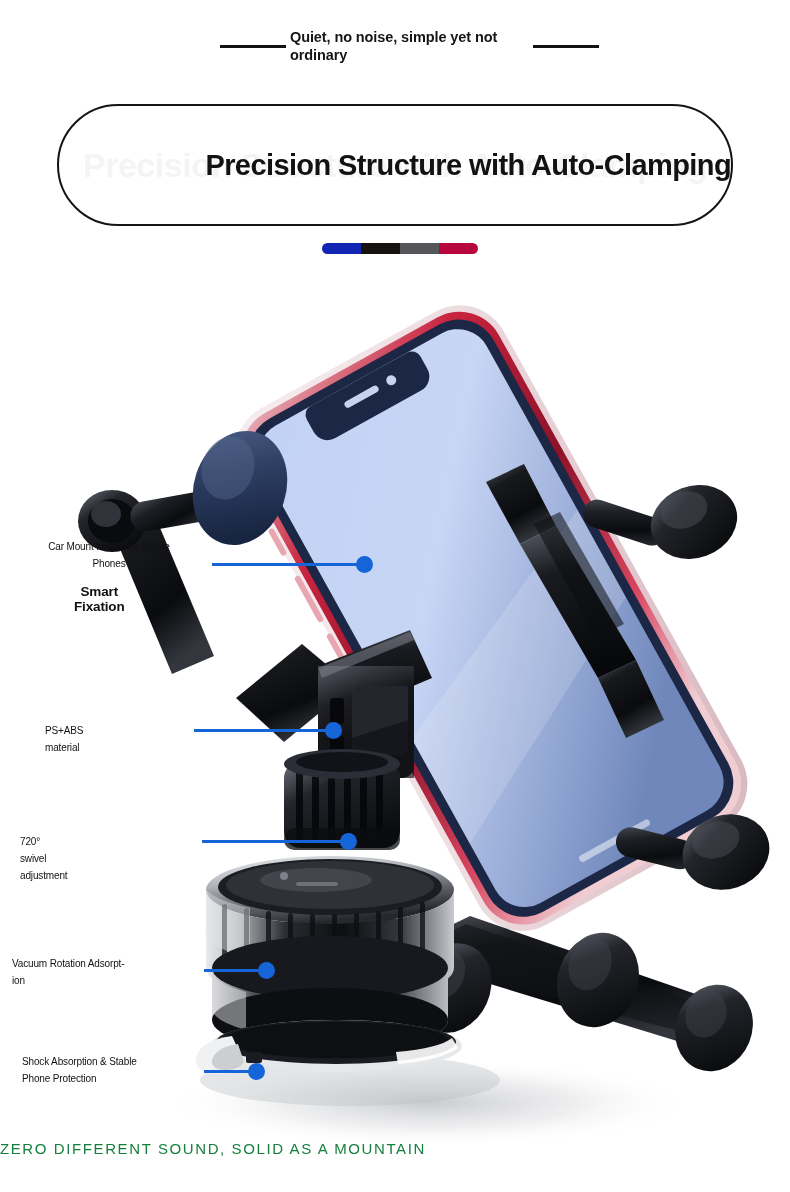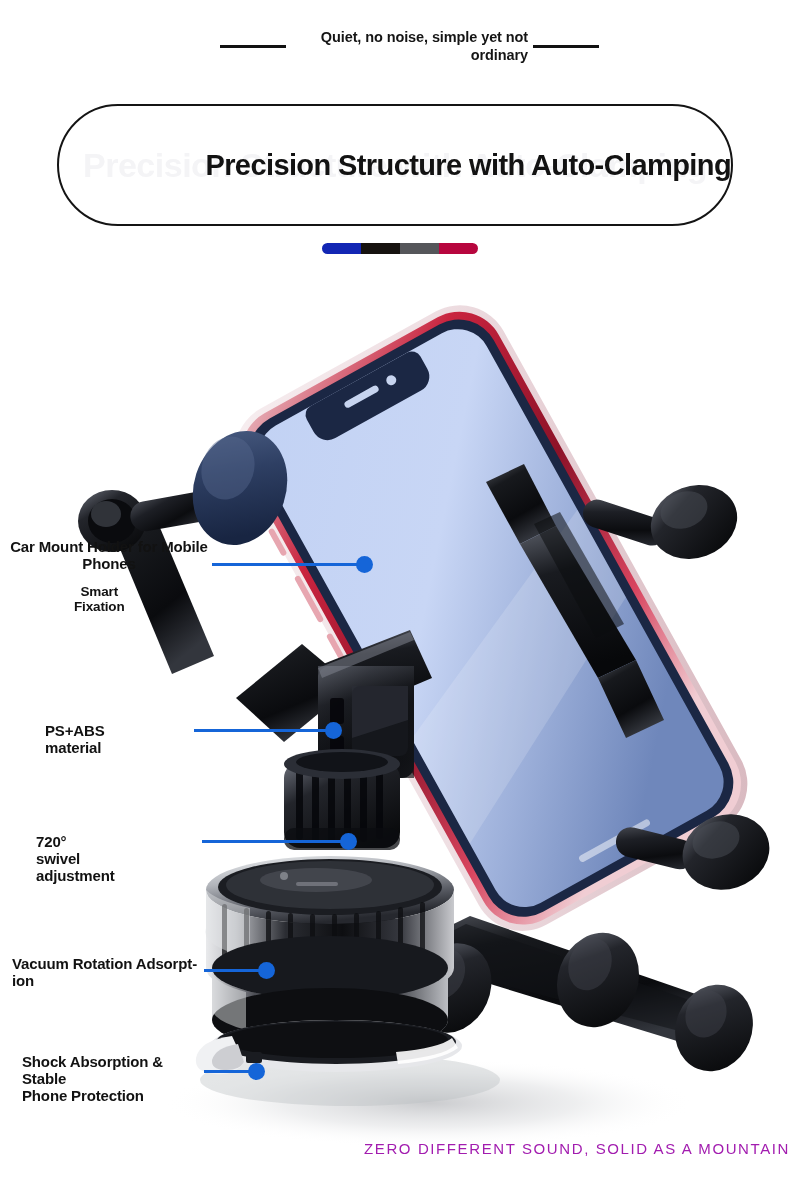--- a/index.html
+++ b/index.html
@@ -39,21 +39,20 @@
   .kicker-text {
     position: absolute;
     left: 290px;
     top: 0;
     width: 238px;
     font-size: 14.5px;
     font-weight: 700;
     color: #151515;
     line-height: 18px;
     letter-spacing: -0.1px;
-    text-align: right;
   }
 
   
   .headline-pill {
     position: absolute;
     left: 57px;
     top: 104px;
     width: 676px;
     height: 122px;
     border: 2px solid #141414;
@@ -106,22 +105,22 @@
     left: 0; top: 268px;
     width: 790px;
     height: 890px;
   }
   .stage svg { display: block; width: 790px; height: 890px; }
 
   
   .callout { position: absolute; }
   .callout-label {
     position: absolute;
-    font-size: 15px;
-    font-weight: 700;
+    font-size: 10px;
+    font-weight: 400;
     color: #121212;
     line-height: 17px;
     letter-spacing: -0.15px;
     white-space: pre-line;
   }
   .callout-line {
     position: absolute;
     height: 3px;
     background: #1565D8;
   }
@@ -139,24 +138,24 @@
     color: #121212;
     letter-spacing: -0.15px;
   }
 
   
   .footer-mark {
     position: absolute;
     left: 0;
     top: 1140px;
     width: 790px;
-    text-align: right;
+    text-align: left;
     font-size: 15px;
     letter-spacing: 1.6px;
-    color: #a21caf;
+    color: #15803d;
     font-weight: 400;
     user-select: none;
   }
 </style>
 </head>
 <body>
 
 <div id="page">
 
   <div class="kicker-wrap">
@@ -418,21 +417,21 @@
     <div class="sub-label" style="left:74px; top:584px;text-align:center;">Smart Fixation</div>
   </div>
 
   <div class="callout">
     <div class="callout-label" style="left:45px; top:722px;">PS+ABS material</div>
     <div class="callout-line" style="left:194px; top:729px; width:135px;"></div>
     <div class="callout-dot" style="left:325px; top:722px;"></div>
   </div>
 
   <div class="callout">
-    <div class="callout-label" style="left:36px; top:833px;">720° swivel adjustment</div>
+    <div class="callout-label" style="left:20px; top:833px;">720° swivel adjustment</div>
     <div class="callout-line" style="left:202px; top:840px; width:142px;"></div>
     <div class="callout-dot" style="left:340px; top:833px;"></div>
   </div>
 
   <div class="callout">
     <div class="callout-label" style="left:12px; top:955px; width:200px;">Vacuum Rotation Adsorpt-
 ion</div>
     <div class="callout-line" style="left:204px; top:969px; width:58px;"></div>
     <div class="callout-dot" style="left:258px; top:962px;"></div>
   </div>

